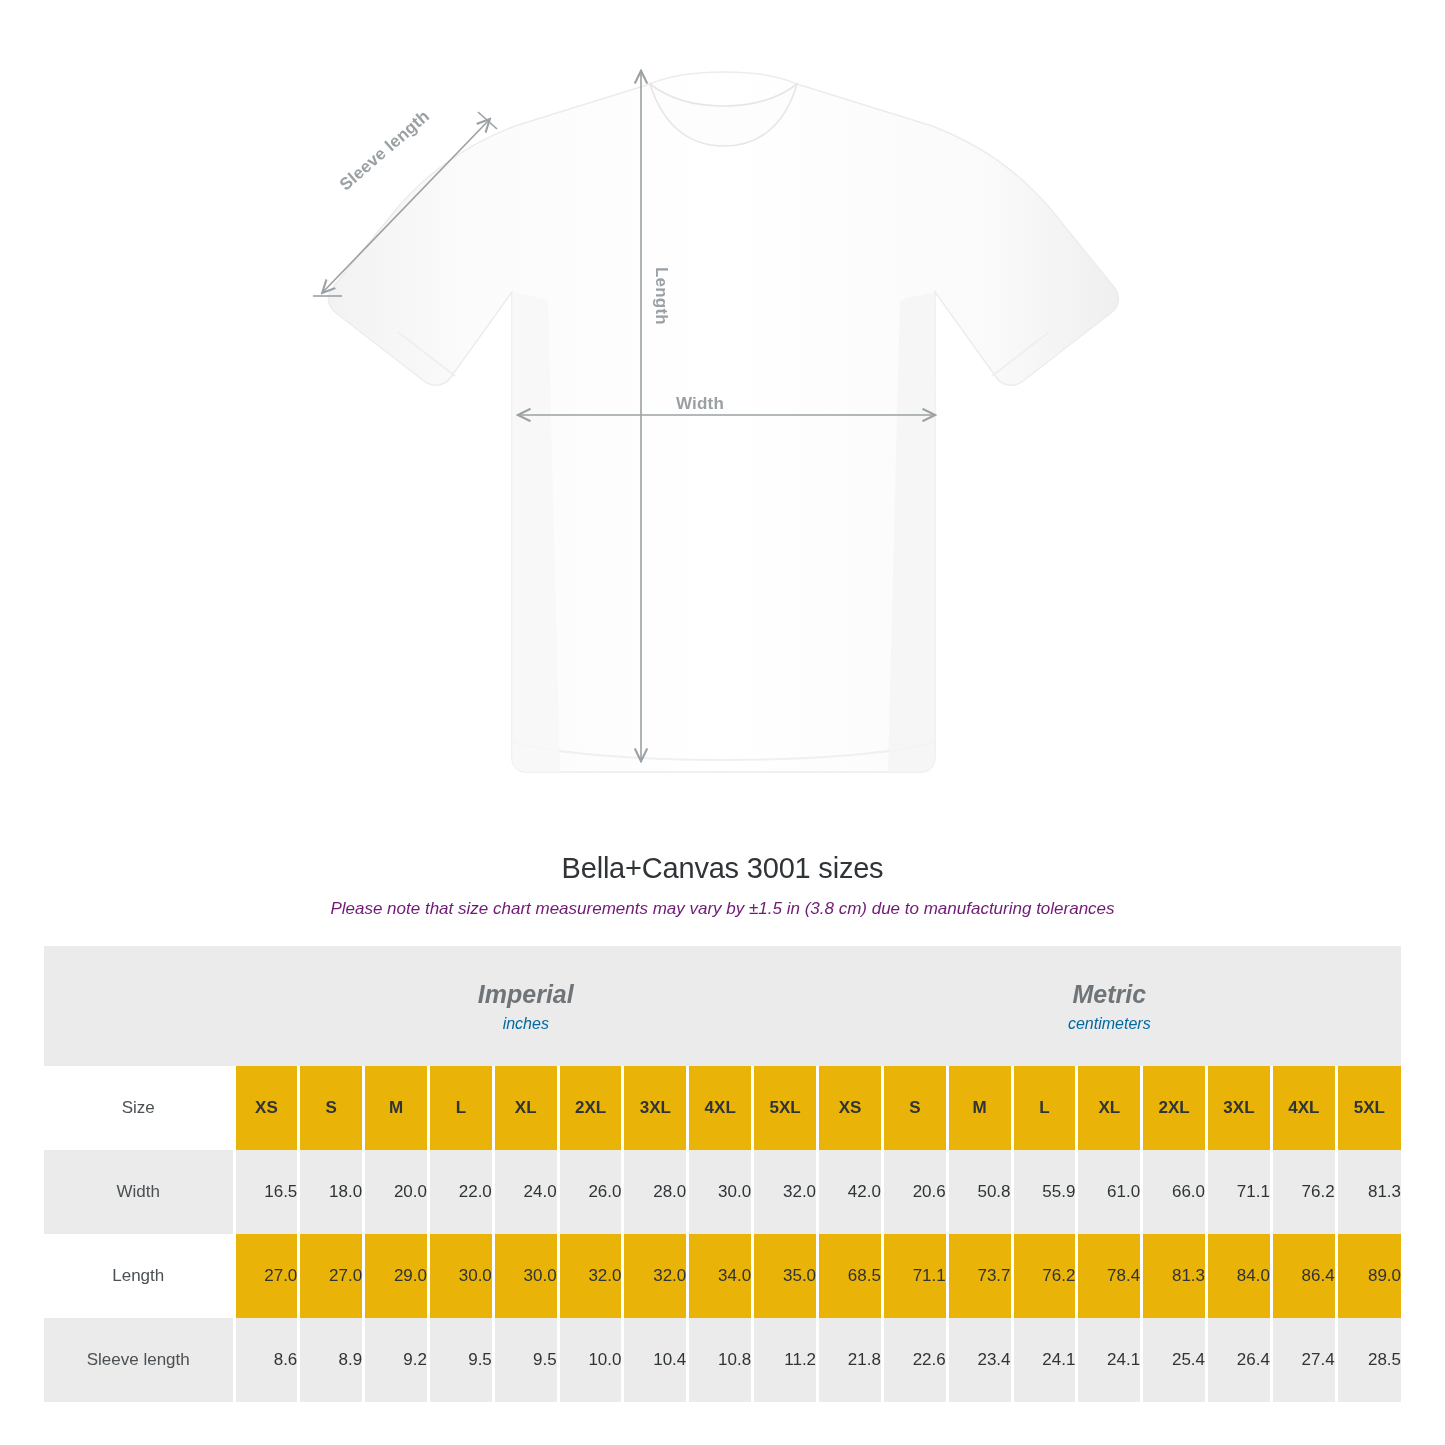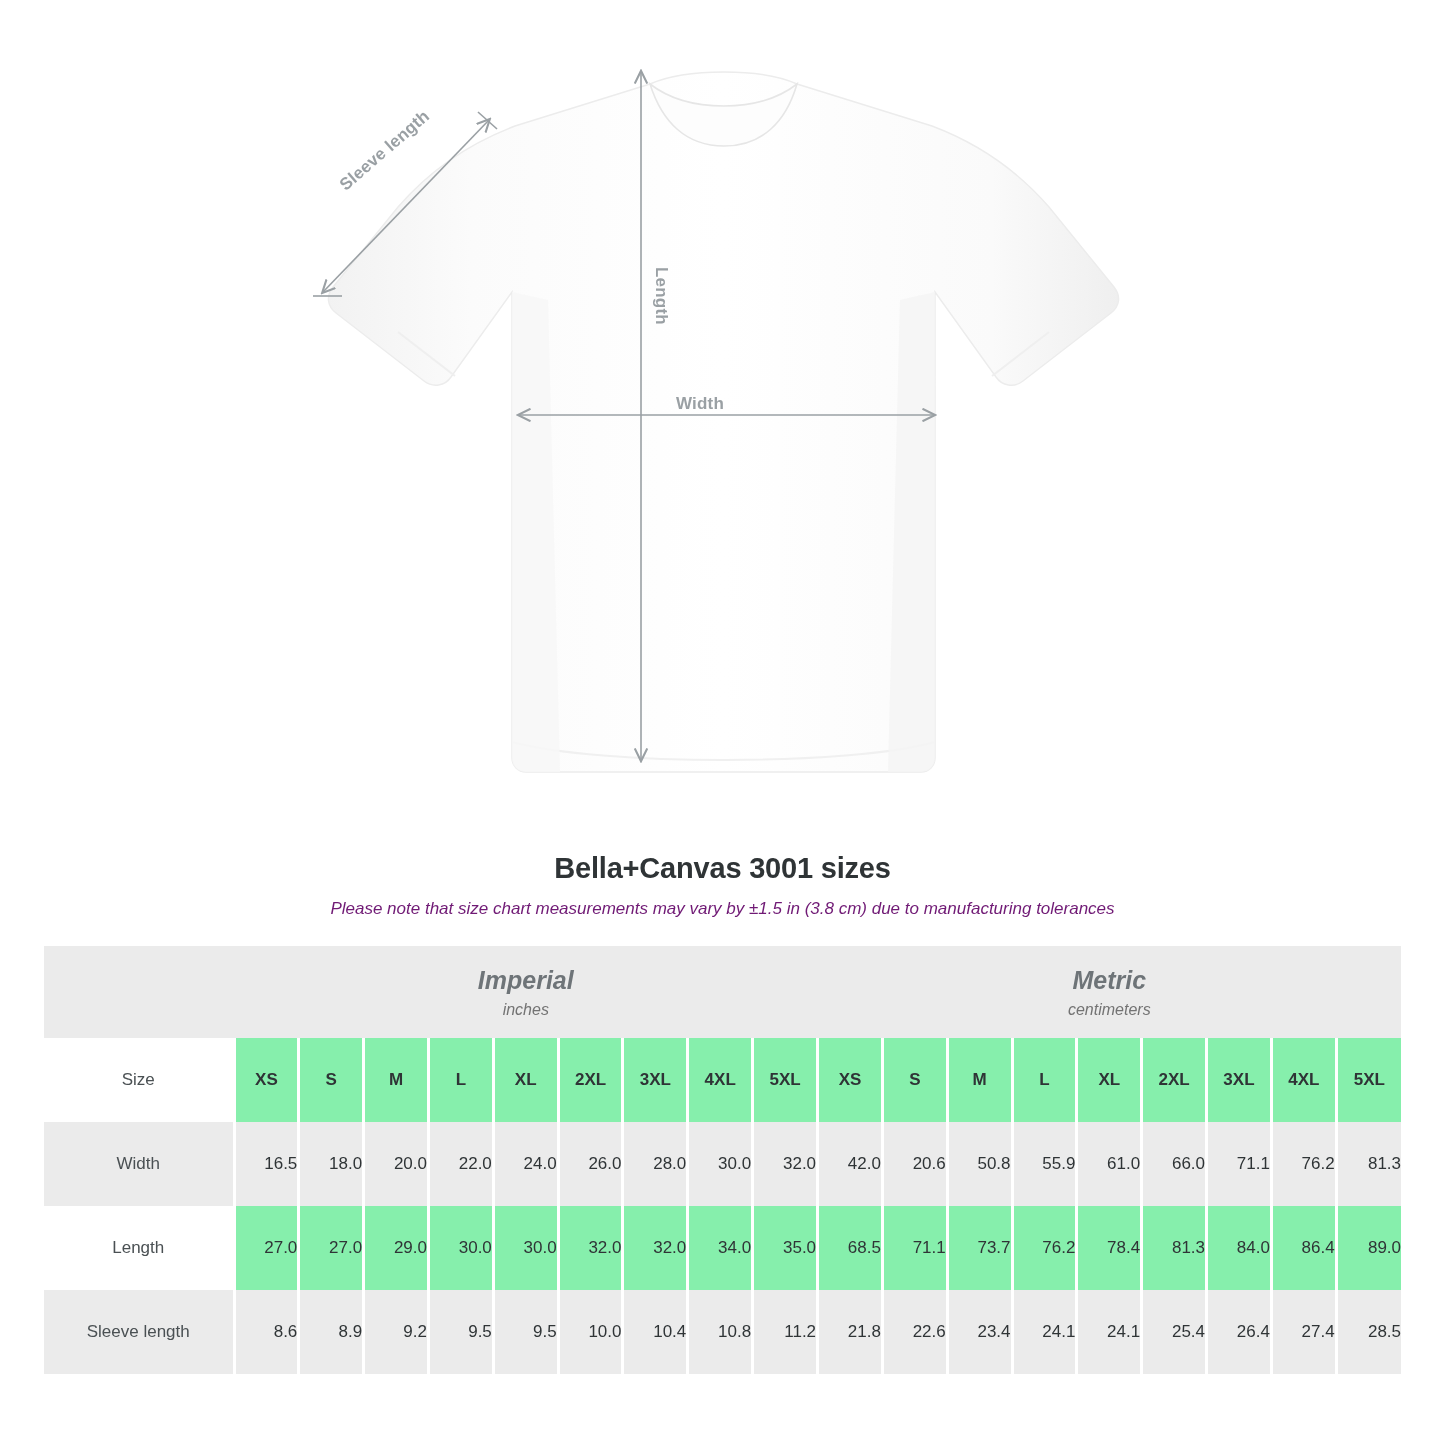--- a/index.html
+++ b/index.html
@@ -46,21 +46,21 @@
     top: 394px;
   }
 
   
   #title-block {
     text-align: center;
     margin-top: 22px;
   }
   #chart-title {
     font-size: 29px;
-    font-weight: bold;
+    font-weight: normal;
     color: #2f3436;
     letter-spacing: -0.2px;
   }
   #chart-note {
     margin-top: 14px;
     font-size: 17px;
     font-style: italic;
     color: #701a75;
   }
 
@@ -69,35 +69,35 @@
     margin: 27px 44px 0 44px;
   }
   table {
     border-collapse: collapse;
     width: 1357px;
     table-layout: fixed;
   }
   td, th { padding: 0; margin: 0; }
 
   .unit-head {
-    height: 92px;
+    height: 120px;
     text-align: center;
     background: #ebebeb;
     vertical-align: middle;
   }
   .unit-head .u-main {
     font-size: 25px;
     font-style: italic;
     font-weight: bold;
     color: #6e7478;
   }
   .unit-head .u-sub {
     font-size: 16px;
     font-style: italic;
-    color: #737373;
+    color: #0369a1;
     margin-top: 6px;
   }
   .corner-cell { background: #ebebeb; }
 
   .row-head {
     font-size: 17px;
     font-weight: normal;
     color: #4a5053;
     text-align: center;
     vertical-align: middle;
@@ -113,21 +113,21 @@
   }
   .val-cell {
     font-size: 17px;
     color: #2f3436;
     text-align: right;
     vertical-align: middle;
     height: 84px;
   }
 
   
-  tr.band-a td { background: #86efac; }
+  tr.band-a td { background: #eab308; }
   tr.band-b td { background: #ebebeb; }
   tr.band-a td.row-head { background: #ffffff; }
   tr.band-b td.row-head { background: #ebebeb; }
 
   td.vsep { border-left: 3px solid #ffffff; }
   tr.band-a td.vsep { border-left: 3px solid #ffffff; }
 </style>
 </head>
 <body>
 

